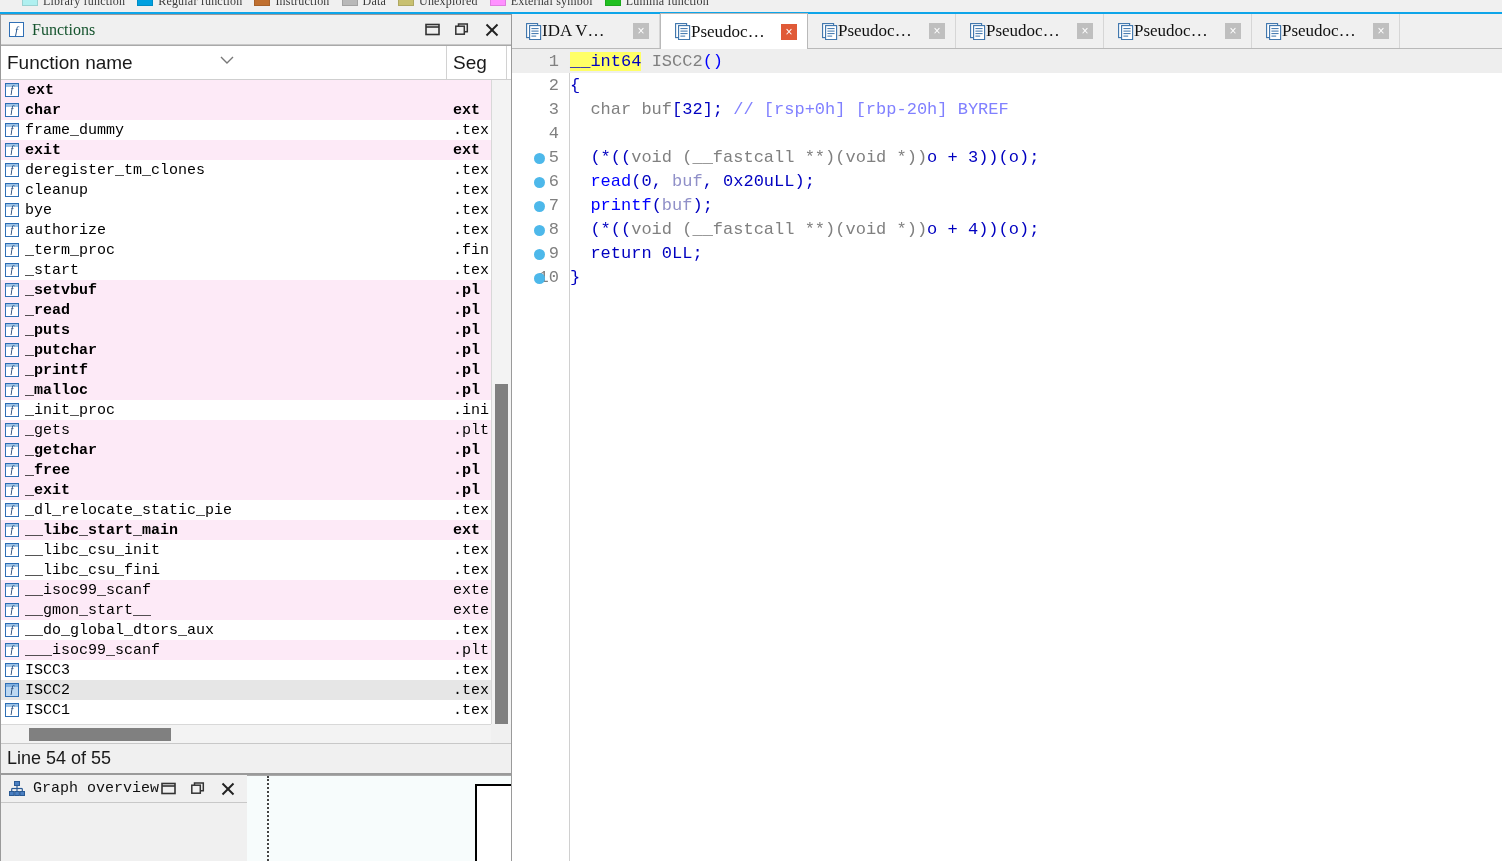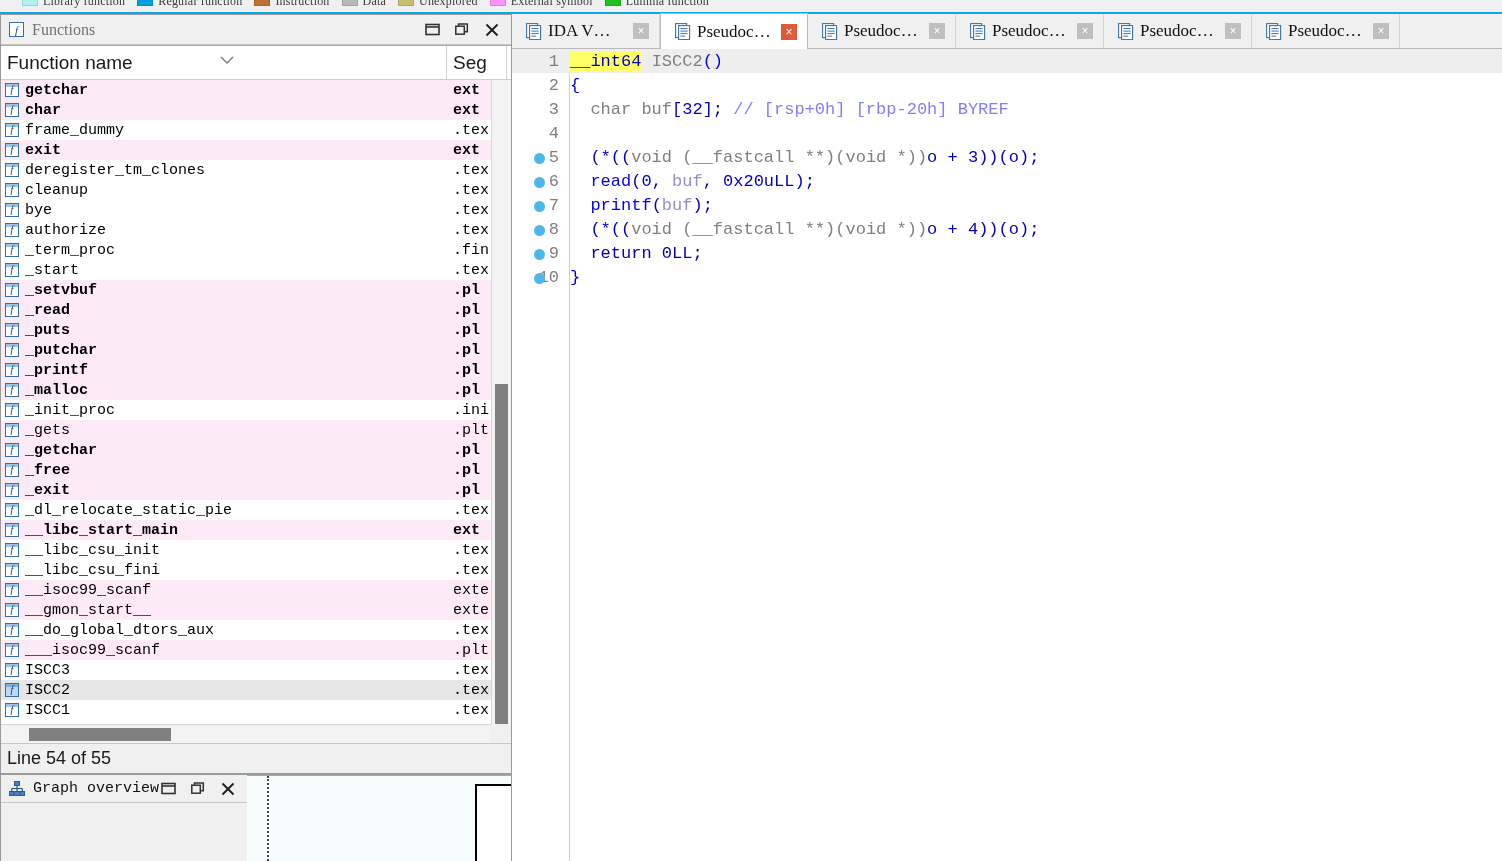--- a/index.html
+++ b/index.html
@@ -49,21 +49,21 @@
     border: 1px solid #2f6fb5;
     background: #ffffff;
     color: #1a4e8a;
     font-family: "Liberation Serif", serif;
     font-style: italic; font-size: 11px;
     display: flex; align-items: center; justify-content: center;
     margin-right: 8px;
   }
   #functions-title {
     font-family: "Liberation Serif", serif;
-    font-size: 16px; color: #737373; flex: 1 1 auto;
+    font-size: 16px; color: #14532d; flex: 1 1 auto;
   }
   .titlebar-btns { display: flex; align-items: center; gap: 12px; padding-right: 6px; }
   .tb-btn { width: 18px; height: 18px; display: flex; align-items: center; justify-content: center; cursor: pointer; }
   .tb-btn svg { display: block; }
 
   #functions-body {
     flex: 1 1 auto; position: relative; background: #ffffff;
     border-top: 1px solid #a9a9a9;
     overflow: hidden;
   }
@@ -200,21 +200,21 @@
     background: #ffffff;
   }
   #tabbar {
     position: absolute; left: 0; top: 0; right: 0; height: 35px;
     background: #f0f0f0;
     display: flex; align-items: flex-end;
     border-bottom: 1px solid #b9b9b9;
   }
   .tab {
     height: 34px; display: flex; align-items: center;
-    padding: 0 10px 0 14px; gap: 6px;
+    padding: 0 10px 0 14px; gap: 0;
     background: #f0f0f0;
     border-right: 1px solid #d6d6d6;
     cursor: pointer; position: relative;
     min-width: 148px;
   }
   .tab.active {
     background: #ffffff;
     border-top: 1px solid #b9b9b9;
     border-left: 1px solid #b9b9b9;
     border-right: 1px solid #b9b9b9;
@@ -348,21 +348,20 @@
         </span>
       </div>
       <div class="fn-head-cell" id="fn-head-seg">
         <span>Seg</span>
       </div>
     </div>
 
     <div id="fn-rows">
         <div class="fn-row lib">
           <span class="row-icon">f</span>
-          <span class="row-name b">getchar</span>
           <span class="row-seg b">ext</span>
         </div>
         <div class="fn-row lib">
           <span class="row-icon">f</span>
           <span class="row-name b">char</span>
           <span class="row-seg b">ext</span>
         </div>
         <div class="fn-row plain">
           <span class="row-icon">f</span>
           <span class="row-name">frame_dummy</span>

